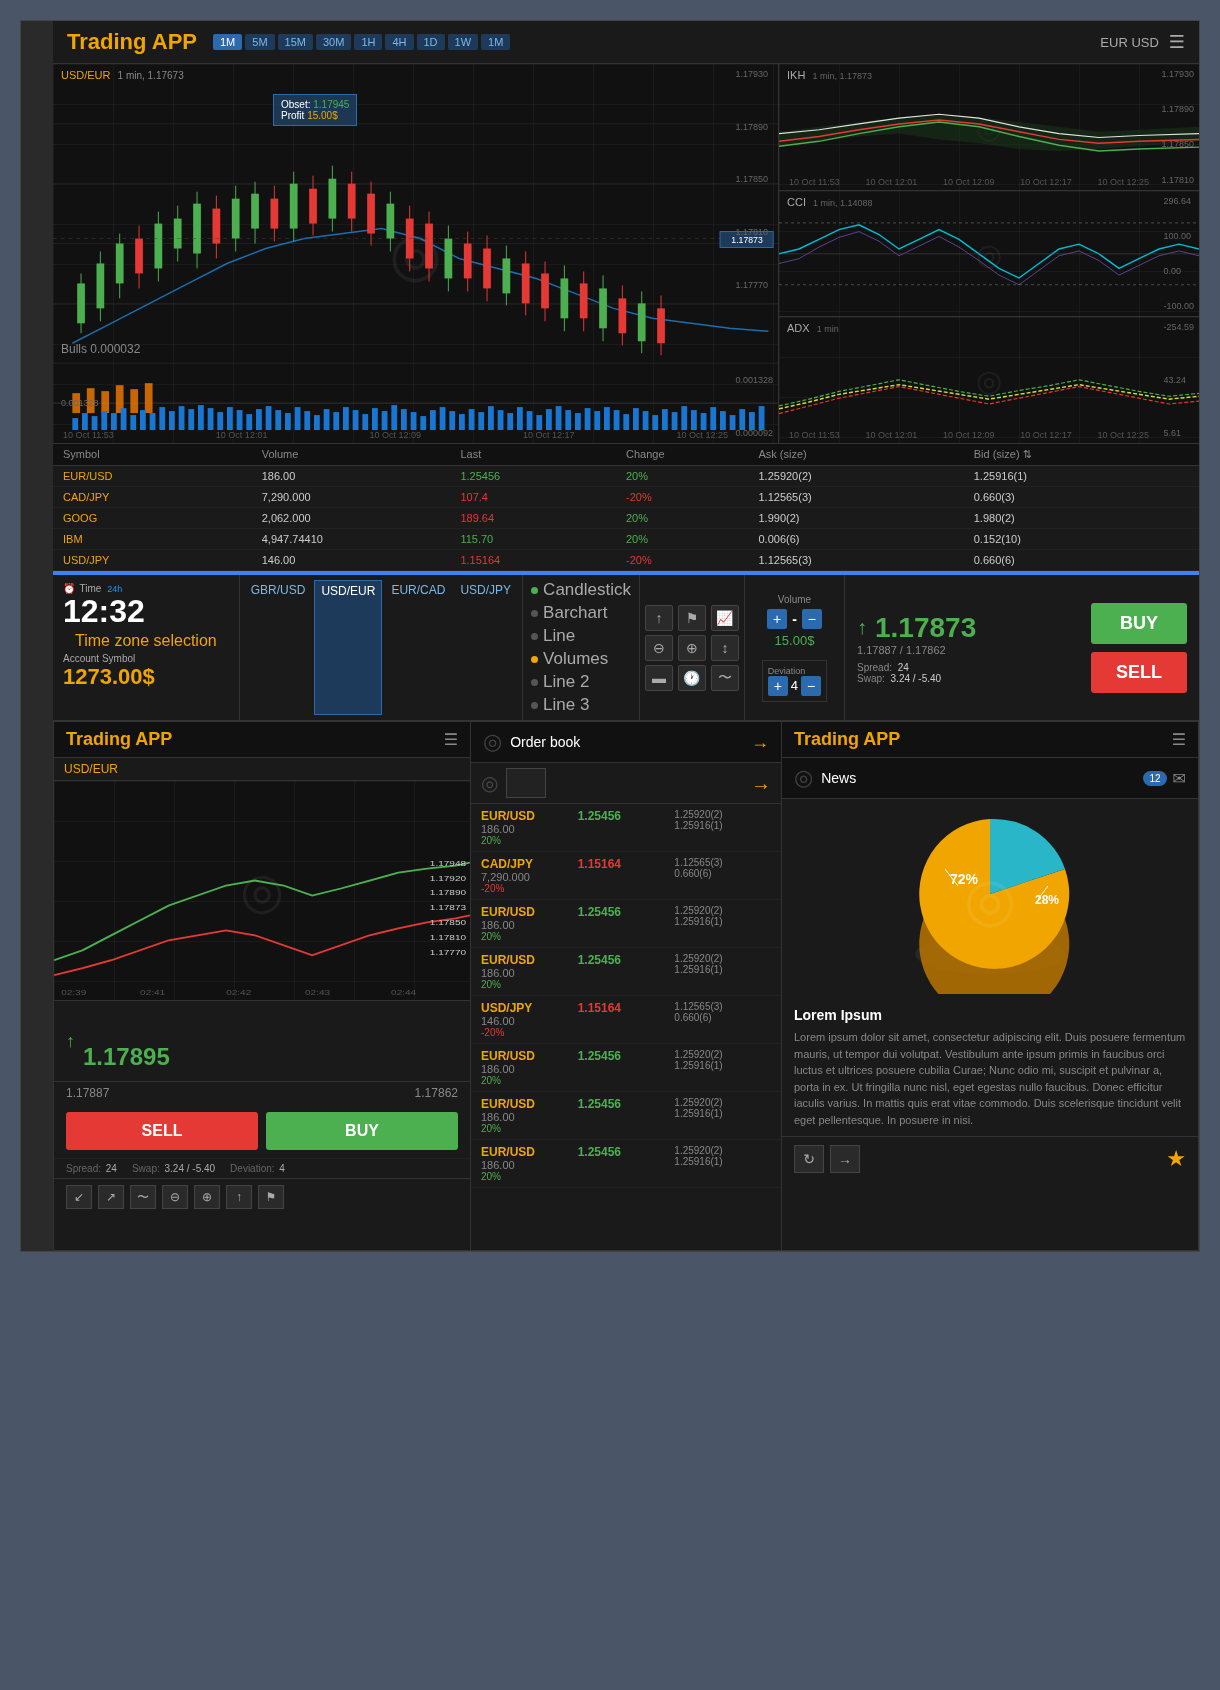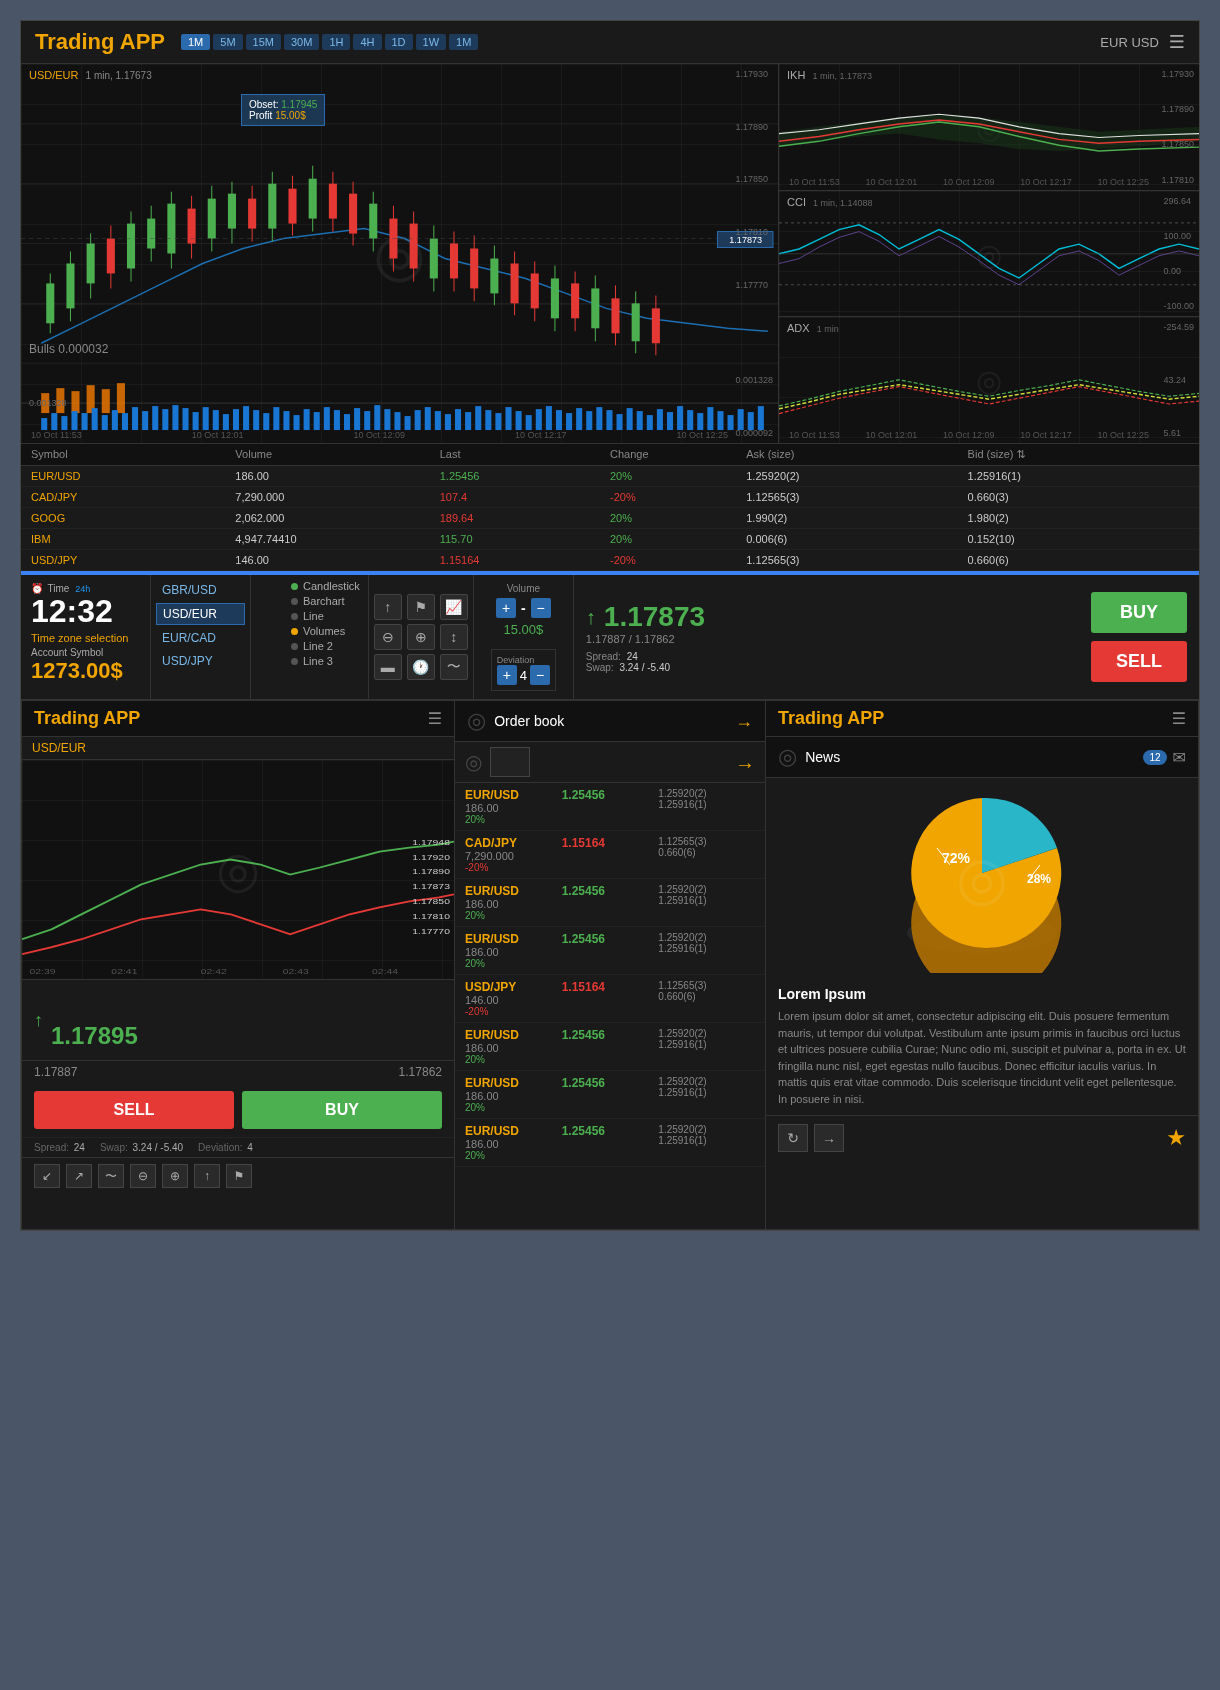--- a/index.html
+++ b/index.html
@@ -11,20 +11,21 @@
       overflow: hidden;
       position: relative;
     }
 
     
     .main-wrapper {
       width: 1180px;
       margin: 20px auto;
       background: #2a2a2a;
       border: 1px solid #444;
+      padding-left: 32px;
     }
 
     
     .app-header {
       background: #1a1a1a;
       padding: 8px 14px;
       display: flex;
       align-items: center;
       justify-content: space-between;
       border-bottom: 1px solid #333;
@@ -206,39 +207,39 @@
       gap: 4px;
     }
     .clock-big {
       color: #fff;
       font-size: 32px;
       font-weight: bold;
       line-height: 1.1;
     }
     .timezone-label {
       color: #f0a500;
-      font-size: 11px;
-      margin: 3px 0;
+      font-size: 16px;
+      margin: 3px 12px;
     }
     .account-label {
       color: #aaa;
       font-size: 10px;
     }
     .account-value {
       color: #f0a500;
       font-size: 22px;
       font-weight: bold;
     }
 
     .pairs-section {
       border-right: 1px solid #333;
       padding: 5px;
       min-width: 100px;
       display: flex;
-      flex-direction: column;
+      flex-direction: row;
       gap: 3px;
     }
     .pair-item {
       color: #7ab8e8;
       font-size: 12px;
       padding: 3px 6px;
       cursor: pointer;
     }
     .pair-item.active {
       background: #1e3a5a;
@@ -252,23 +253,22 @@
       min-width: 110px;
       display: flex;
       flex-direction: column;
       gap: 3px;
     }
     .chart-type-item {
       display: flex;
       align-items: center;
       gap: 5px;
       color: #aaa;
-      font-size: 11px;
+      font-size: 17px;
       cursor: pointer;
-      margin-left: 32px;
     }
     .dot {
       width: 7px; height: 7px;
       border-radius: 50%;
       display: inline-block;
     }
     .dot.green { background: #4caf50; }
     .dot.yellow { background: #f0a500; }
 
     .tools-section {

